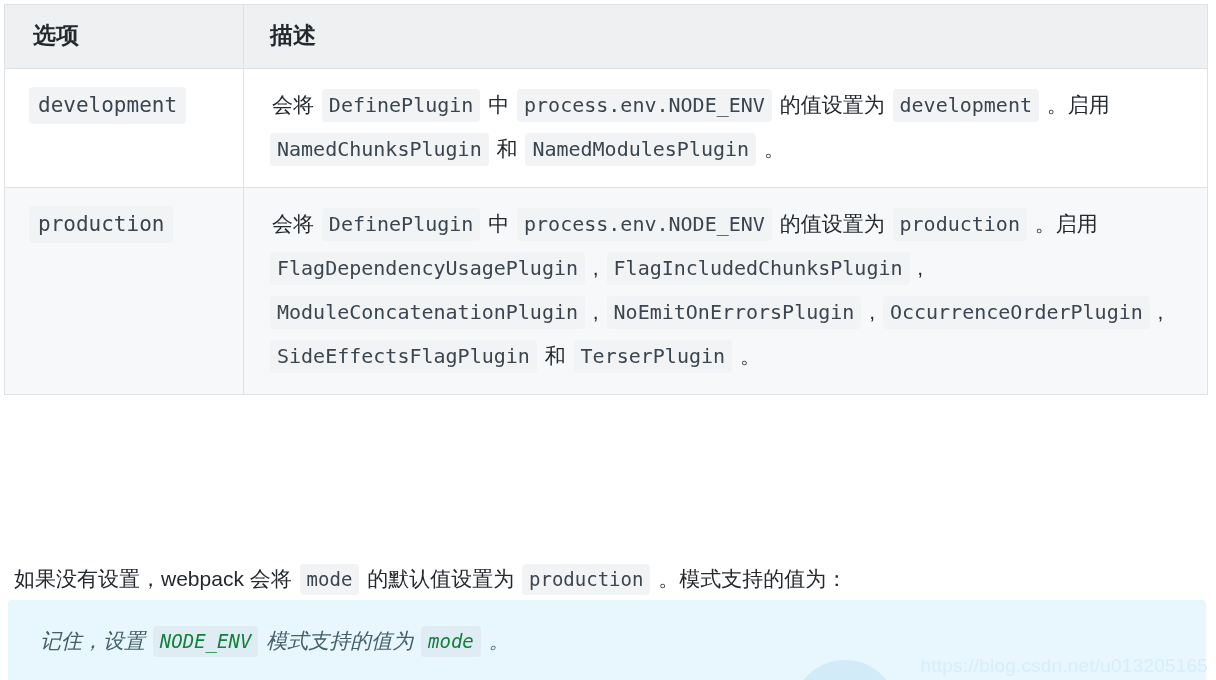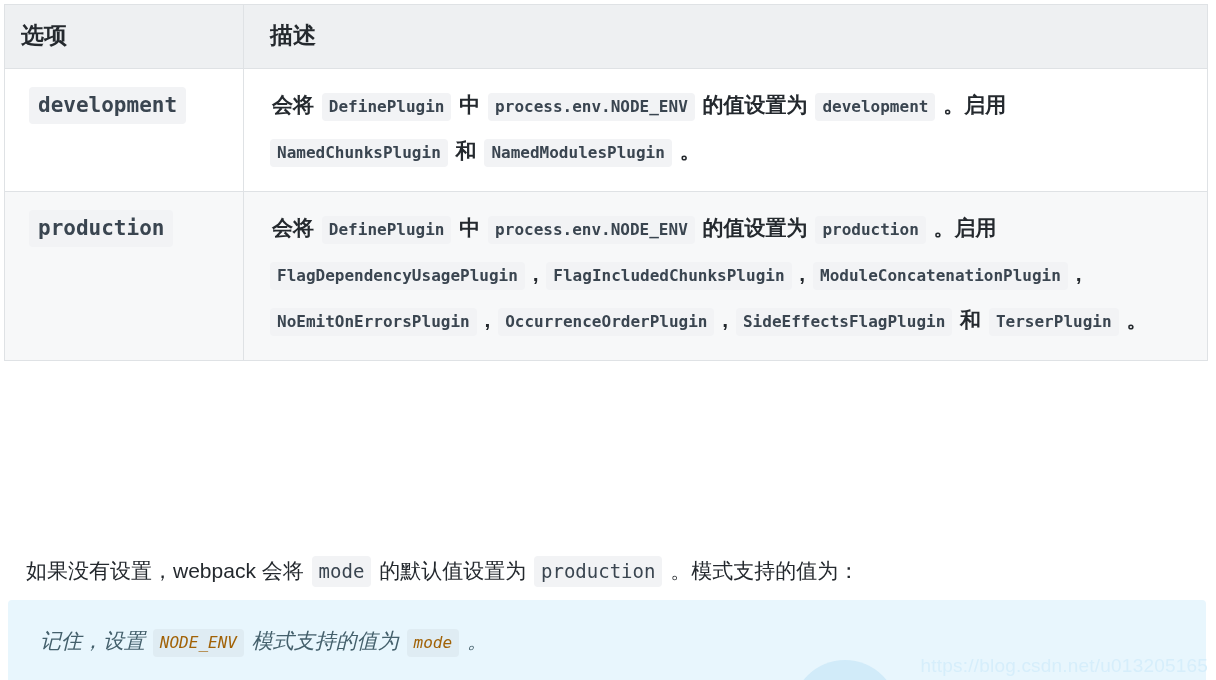--- a/index.html
+++ b/index.html
@@ -34,68 +34,67 @@
   .opts-table col.c-desc { width: 964px; }
 
   .opts-table th,
   .opts-table td {
     border: 1px solid #dfe2e5;
     vertical-align: top;
     text-align: left;
   }
   .opts-table thead th {
     background: #eef0f2;
-    padding: 16px 0 17px 16px;
+    padding: 16px 0 17px 28px;
     font-size: 23px;
     font-weight: bold;
     color: #24292e;
     line-height: 1.3;
   }
   .opts-table thead th.th-desc { padding-left: 26px; }
 
   .opts-table tbody td {
     padding: 14px 10px 16px 24px;
     font-size: 21px;
     line-height: 44px;
     color: #24292e;
-    font-weight: bold;
   }
   .opts-table tbody td.td-desc {
     padding-left: 26px;
     padding-right: 18px;
   }
   .opts-table tbody tr.row-alt td { background: #f7f8f9; }
   .opts-table tbody tr.row-plain td { background: #ffffff; }
 
   .opts-table tbody td.td-opt { padding-top: 14px; }
 
   
   code.chip {
     font-family: "DejaVu Sans Mono", "Liberation Mono", monospace;
     background: #f2f3f5;
     border-radius: 4px;
     padding: 4px 7px 5px 7px;
-    font-size: 16px;
+    font-size: 20px;
     color: #3a4550;
     white-space: nowrap;
   }
   td.td-opt code.chip {
     font-size: 21px;
     padding: 6px 9px 7px 9px;
   }
   .cn { margin: 16px 2px; }
 
   
   .para {
     position: absolute;
-    left: 24px;
+    left: 12px;
     top: 534px;
     width: 1190px;
     font-size: 21px;
-    line-height: 32px;
+    line-height: 47px;
     color: #24292e;
   }
   .para code.chip { font-size: 19px; }
 
   
   .callout {
     position: absolute;
     left: 8px;
     top: 600px;
     width: 1198px;
@@ -109,23 +108,23 @@
     left: 30px;
     top: 24px;
     font-size: 21px;
     font-style: italic;
     line-height: 34px;
     color: #44606c;
     white-space: nowrap;
   }
   .callout-text code.chip {
     background: #dfecf3;
-    color: #a16207;
+    color: #15803d;
     font-style: italic;
-    font-size: 16px;
+    font-size: 19px;
   }
   .blue-blob {
     position: absolute;
     left: 792px;
     top: 660px;
     width: 106px;
     height: 106px;
     border-radius: 50%;
     background: #cde9f8;
     opacity: 0.85;

